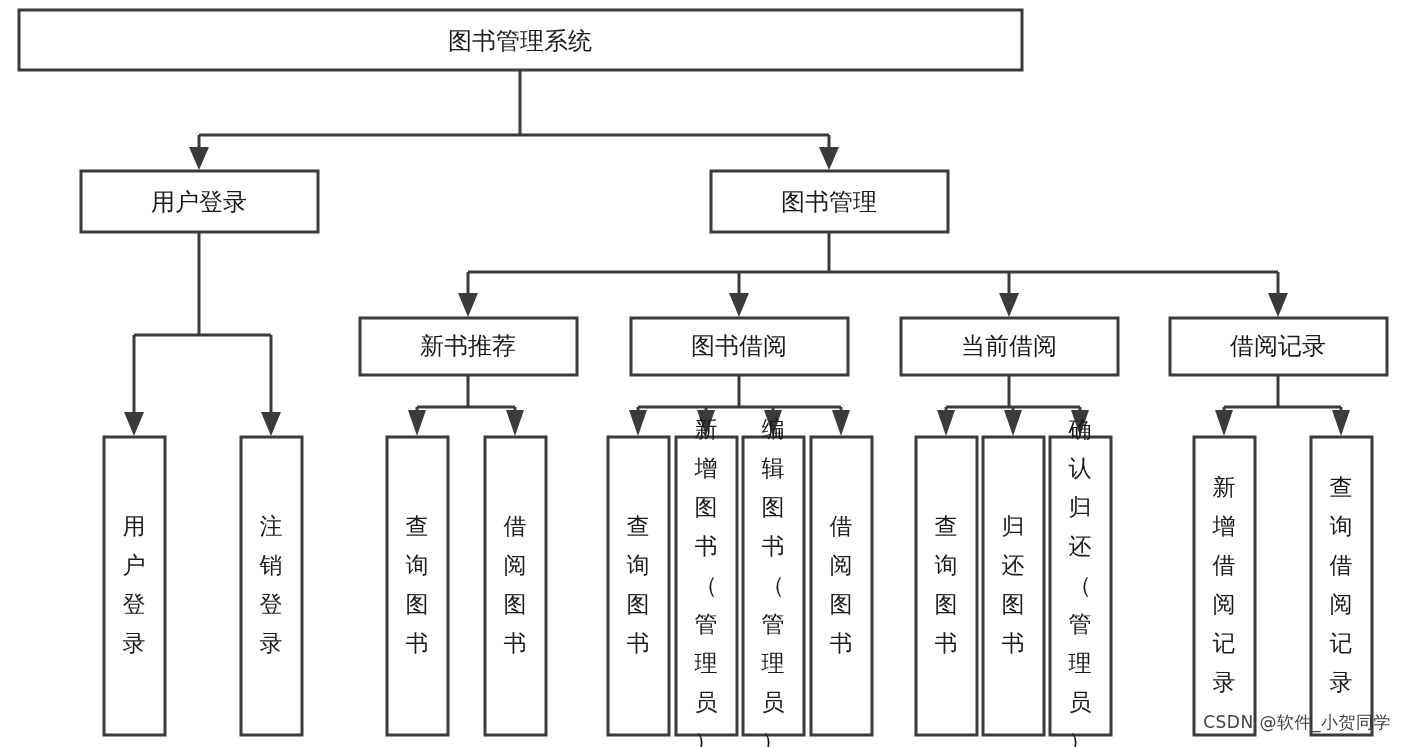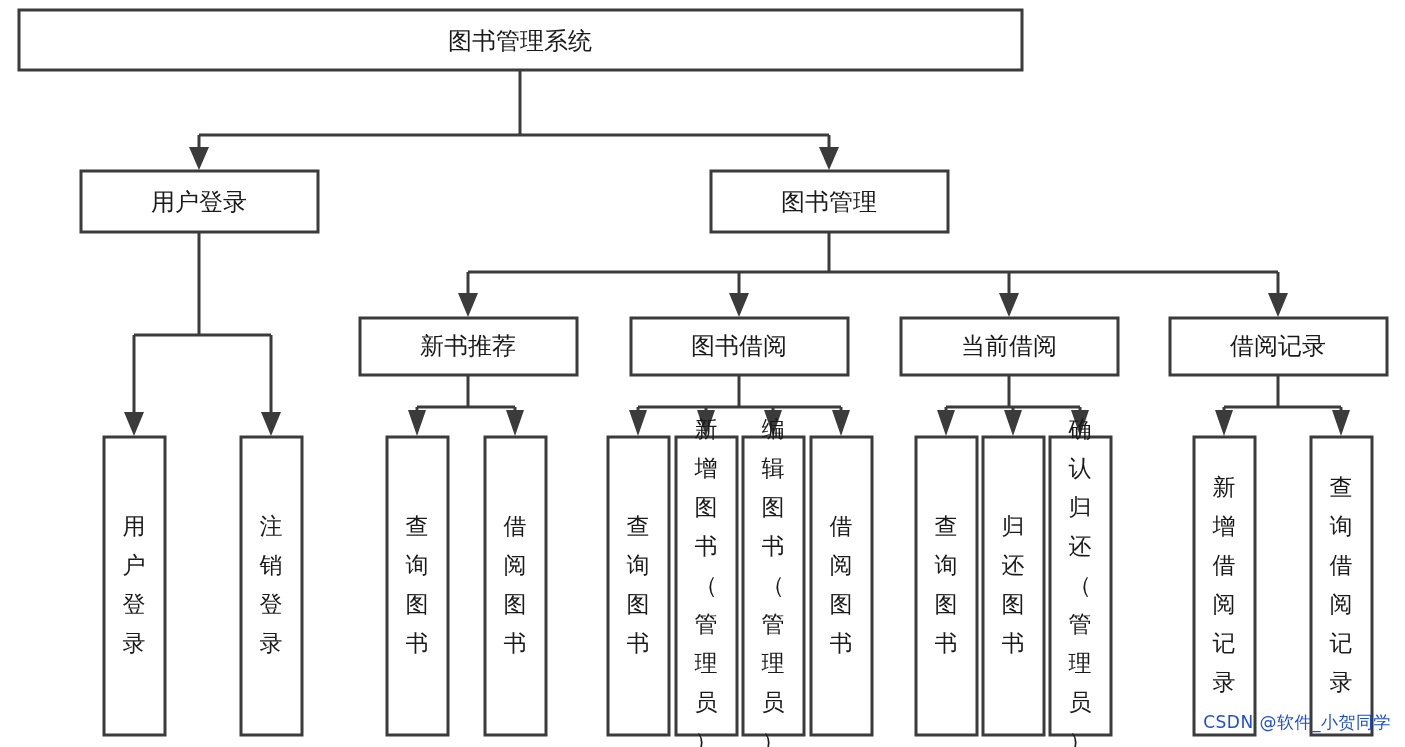--- a/index.html
+++ b/index.html
@@ -54,21 +54,21 @@
     font-size: 23px;
     fill: #1a1a1a;
     text-anchor: middle;
   }
   .watermark-text {
     position: absolute;
     right: 14px;
     bottom: 4px;
     font-family: "DejaVu Sans", "Liberation Sans", sans-serif;
     font-size: 17px;
-    color: #1d4ed8;
+    color: #404040;
     white-space: nowrap;
     letter-spacing: 0.5px;
     user-select: none;
   }
 </style>
 </head>
 <body>
 
 <div id="diagram-root">
   <svg class="diagram-canvas" viewBox="0 0 1405 747" xmlns="http://www.w3.org/2000/svg">

